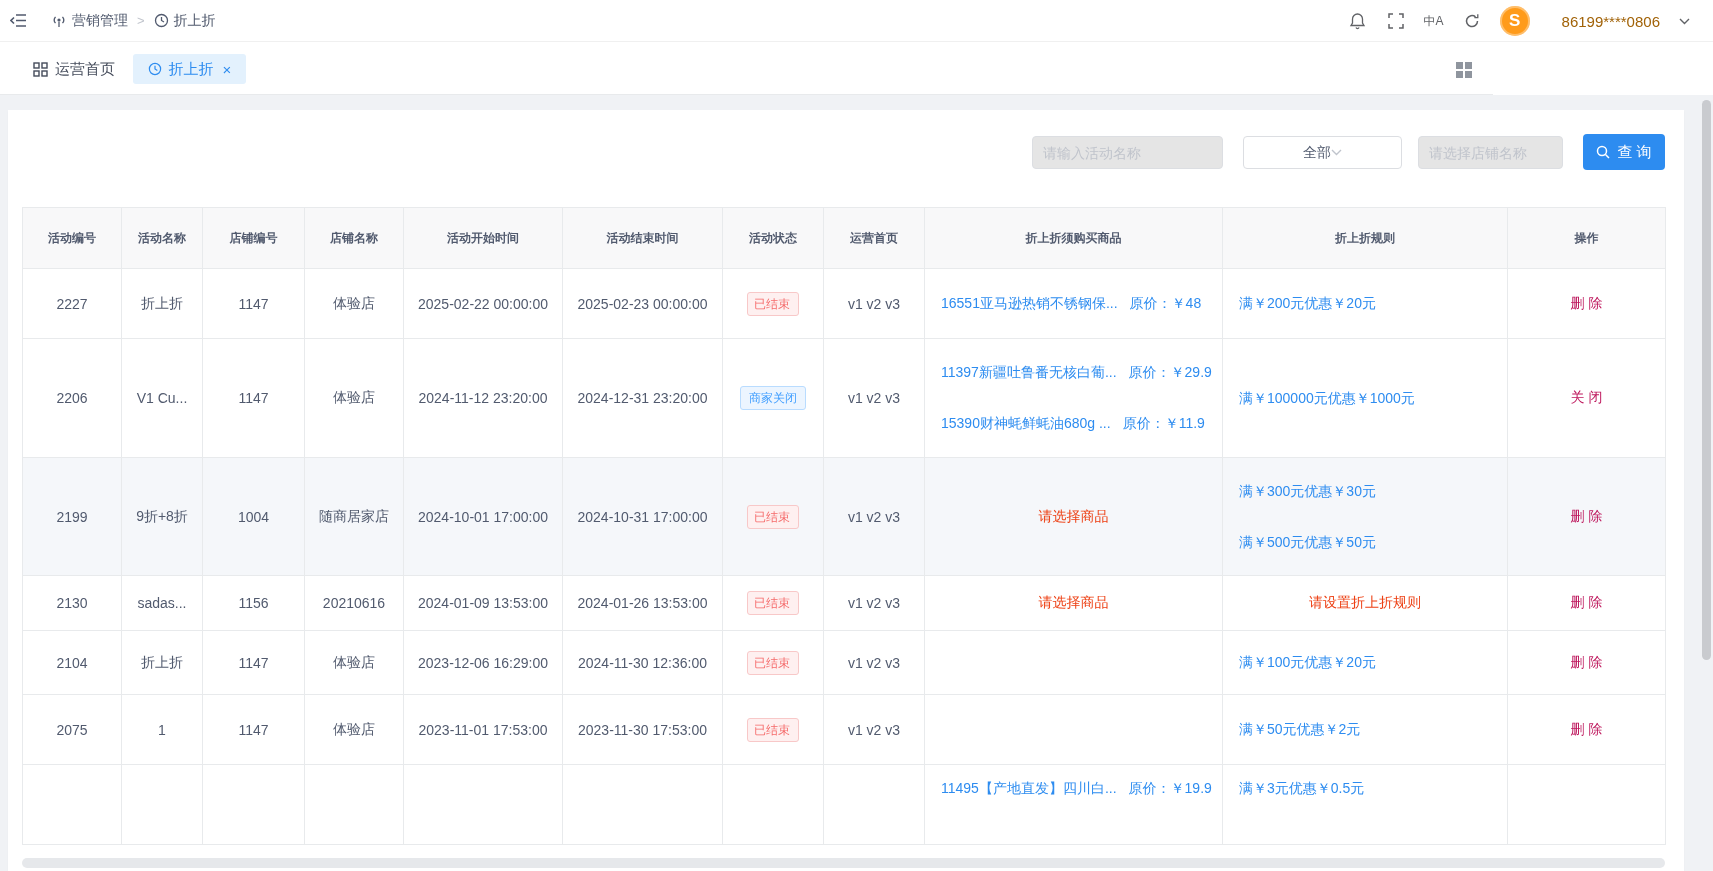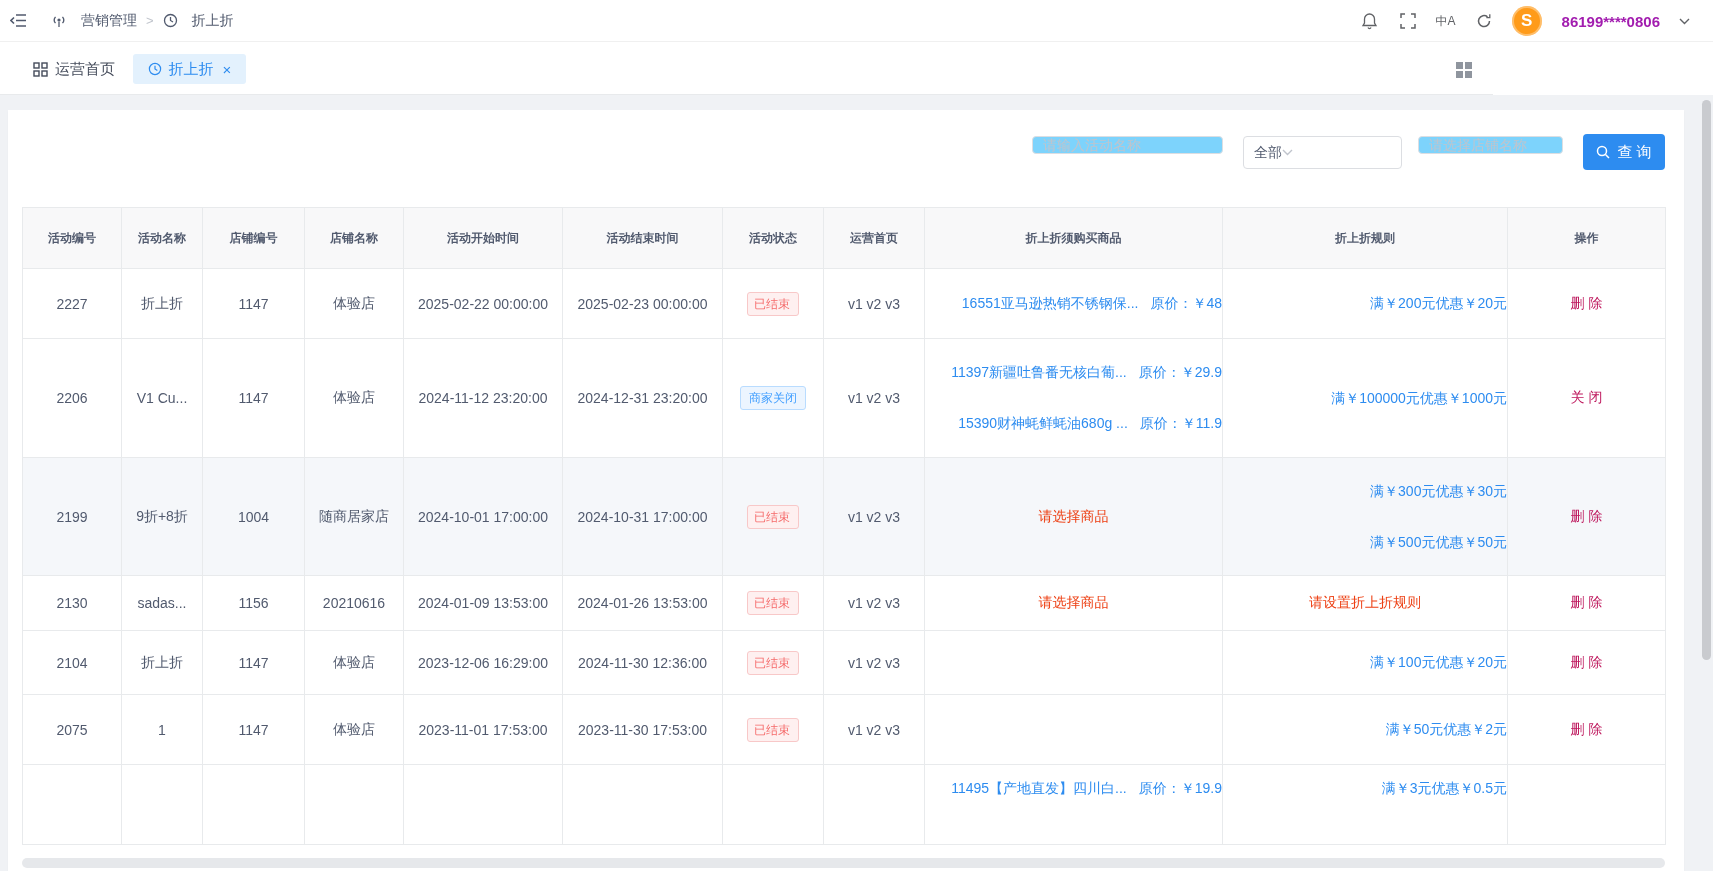--- a/index.html
+++ b/index.html
@@ -6,28 +6,28 @@
   html,body { width:1713px; height:871px; overflow:hidden; background:#fff;
               font-family:"Liberation Sans","DejaVu Sans",sans-serif; color:#515a6e; }
   .stage { position:relative; width:1713px; height:871px; overflow:hidden; }
 
   
   .topbar { position:absolute; left:0; top:0; width:1713px; height:42px; background:#fff;
             border-bottom:1px solid #f0f0f0; display:flex; align-items:center; }
   .collapse-btn { margin-left:10px; display:flex; align-items:center; cursor:pointer; }
   .breadcrumb { display:flex; align-items:center; margin-left:24px; font-size:14px; gap:7px; }
   .bc-sep { color:#c0c4cc; font-size:13px; padding:0 2px; }
-  .bc-item { display:flex; align-items:center; gap:14px; }
+  .bc-item { display:flex; align-items:center; gap:5px; }
   .topbar-right { position:absolute; right:23px; top:0; height:42px; display:flex; align-items:center; gap:18px; }
   .tb-icon { display:flex; align-items:center; justify-content:center; width:20px; height:20px; cursor:pointer; color:#606266; }
   .translate-glyph { font-size:12px; color:#606266; letter-spacing:0; white-space:nowrap; }
   .avatar { width:30px; height:30px; border-radius:50%; background:#ff9b1a; color:#fff; display:flex;
             align-items:center; justify-content:center; font-weight:bold; font-size:17px;
             box-shadow:inset 0 0 0 2px rgba(255,255,255,.35); }
-  .user-name { font-size:15px; color:#a21caf; margin-left:2px;font-weight:bold; }
+  .user-name { font-size:15px; color:#a16207; margin-left:14px; }
 
   
   .tabbar { position:absolute; left:0; top:43px; width:1493px; height:52px; background:#fff;
             border-bottom:1px solid #e8eaec; }
   .tab-home { position:absolute; left:33px; top:11px; height:30px; display:flex; align-items:center; gap:7px;
               font-size:15px; color:#454c5b; cursor:pointer; }
   .tab-active { position:absolute; left:133px; top:11px; width:113px; height:30px; background:#e3f1fd;
                 border-radius:3px; display:flex; align-items:center; justify-content:center; gap:7px;
                 font-size:15px; color:#2d8cf0; cursor:pointer; }
   .tab-close { font-size:15px; color:#2d8cf0; line-height:1; margin-left:2px; cursor:pointer; }
@@ -35,44 +35,44 @@
                   display:grid; grid-template-columns:7px 7px; grid-template-rows:7px 7px; gap:2px; }
   .tab-grid-btn span { background:#8f959e; }
 
   
   .page { position:absolute; left:0; top:95px; width:1713px; height:776px; background:#f0f2f5; }
   .card { position:absolute; left:8px; top:15px; width:1676px; height:800px; background:#fff;
           box-shadow:0 1px 2px rgba(0,0,0,.03); }
 
   
   .filters { position:absolute; left:0; top:0; width:100%; height:80px; }
-  .f-input { position:absolute; height:18px; border:1px solid #dcdee2; border-radius:4px; padding:0 10px;
-             font-size:14px; color:#515a6e; outline:none; background:#7dd3fc;
+  .f-input { position:absolute; height:33px; border:1px solid #dcdee2; border-radius:4px; padding:0 10px;
+             font-size:14px; color:#515a6e; outline:none; background:#e5e5e5;
              font-family:"Liberation Sans","DejaVu Sans",sans-serif; }
   .f-input::placeholder { color:#c0c4cc; }
   #filter-activity { left:1024px; top:26px; width:191px; }
   #filter-shop     { left:1410px; top:26px; width:145px; }
   .f-select { position:absolute; left:1235px; top:26px; width:159px; height:33px; border:1px solid #dcdee2;
-              border-radius:4px; background:#fff; display:flex; align-items:center; justify-content:flex-start;
+              border-radius:4px; background:#fff; display:flex; align-items:center; justify-content:center;
               padding:0 10px; font-size:14px; color:#515a6e; cursor:pointer; }
   .search-btn { position:absolute; left:1575px; top:24px; width:82px; height:36px; background:#2d8cf0;
                 border:none; border-radius:4px; color:#fff; font-size:15px; display:flex; align-items:center;
                 justify-content:center; gap:7px; cursor:pointer;
                 font-family:"Liberation Sans","DejaVu Sans",sans-serif; }
 
   
   .table-wrap { position:absolute; left:14px; top:97px; width:1643px; }
   table.grid { border-collapse:collapse; table-layout:fixed; width:1643px; font-size:14px; }
   table.grid th, table.grid td { border:1px solid #e8eaec; text-align:center; vertical-align:middle;
                                  overflow:hidden; }
   table.grid th { background:#f8f8f9; font-weight:bold; color:#515a6e; font-size:12px; padding:4px 6px; }
   table.grid td { color:#515a6e; background:#fff; padding:4px 0; }
   tr.hl td { background:#f5f7fa; }
   .left-cell { text-align:left !important; }
-  .multi-line { margin:0 0 0 24px; text-align:right; line-height:19px; }
+  .multi-line { margin:0 0 0 16px; text-align:left; line-height:19px; }
   .multi-line + .multi-line { margin-top:32px; }
   .link { color:#2d8cf0; cursor:pointer; }
   .prod-price { margin-left:12px; }
   .cell-error { color:#ed4014; text-align:center; }
   .badge { display:inline-block; font-size:12px; line-height:1; padding:5px 8px; border-radius:3px; white-space:nowrap; }
   .badge-danger { color:#f56c6c; background:#fef0f0; border:1px solid #f8c8c8;padding-left:6px; }
   .badge-info   { color:#409eff; background:#ecf5ff; border:1px solid #b9dcff; }
   .action-link { color:#be185d; cursor:pointer; }
   tr.partial td { vertical-align:top; }
   tr.partial .multi-line { margin-top:10px; }

